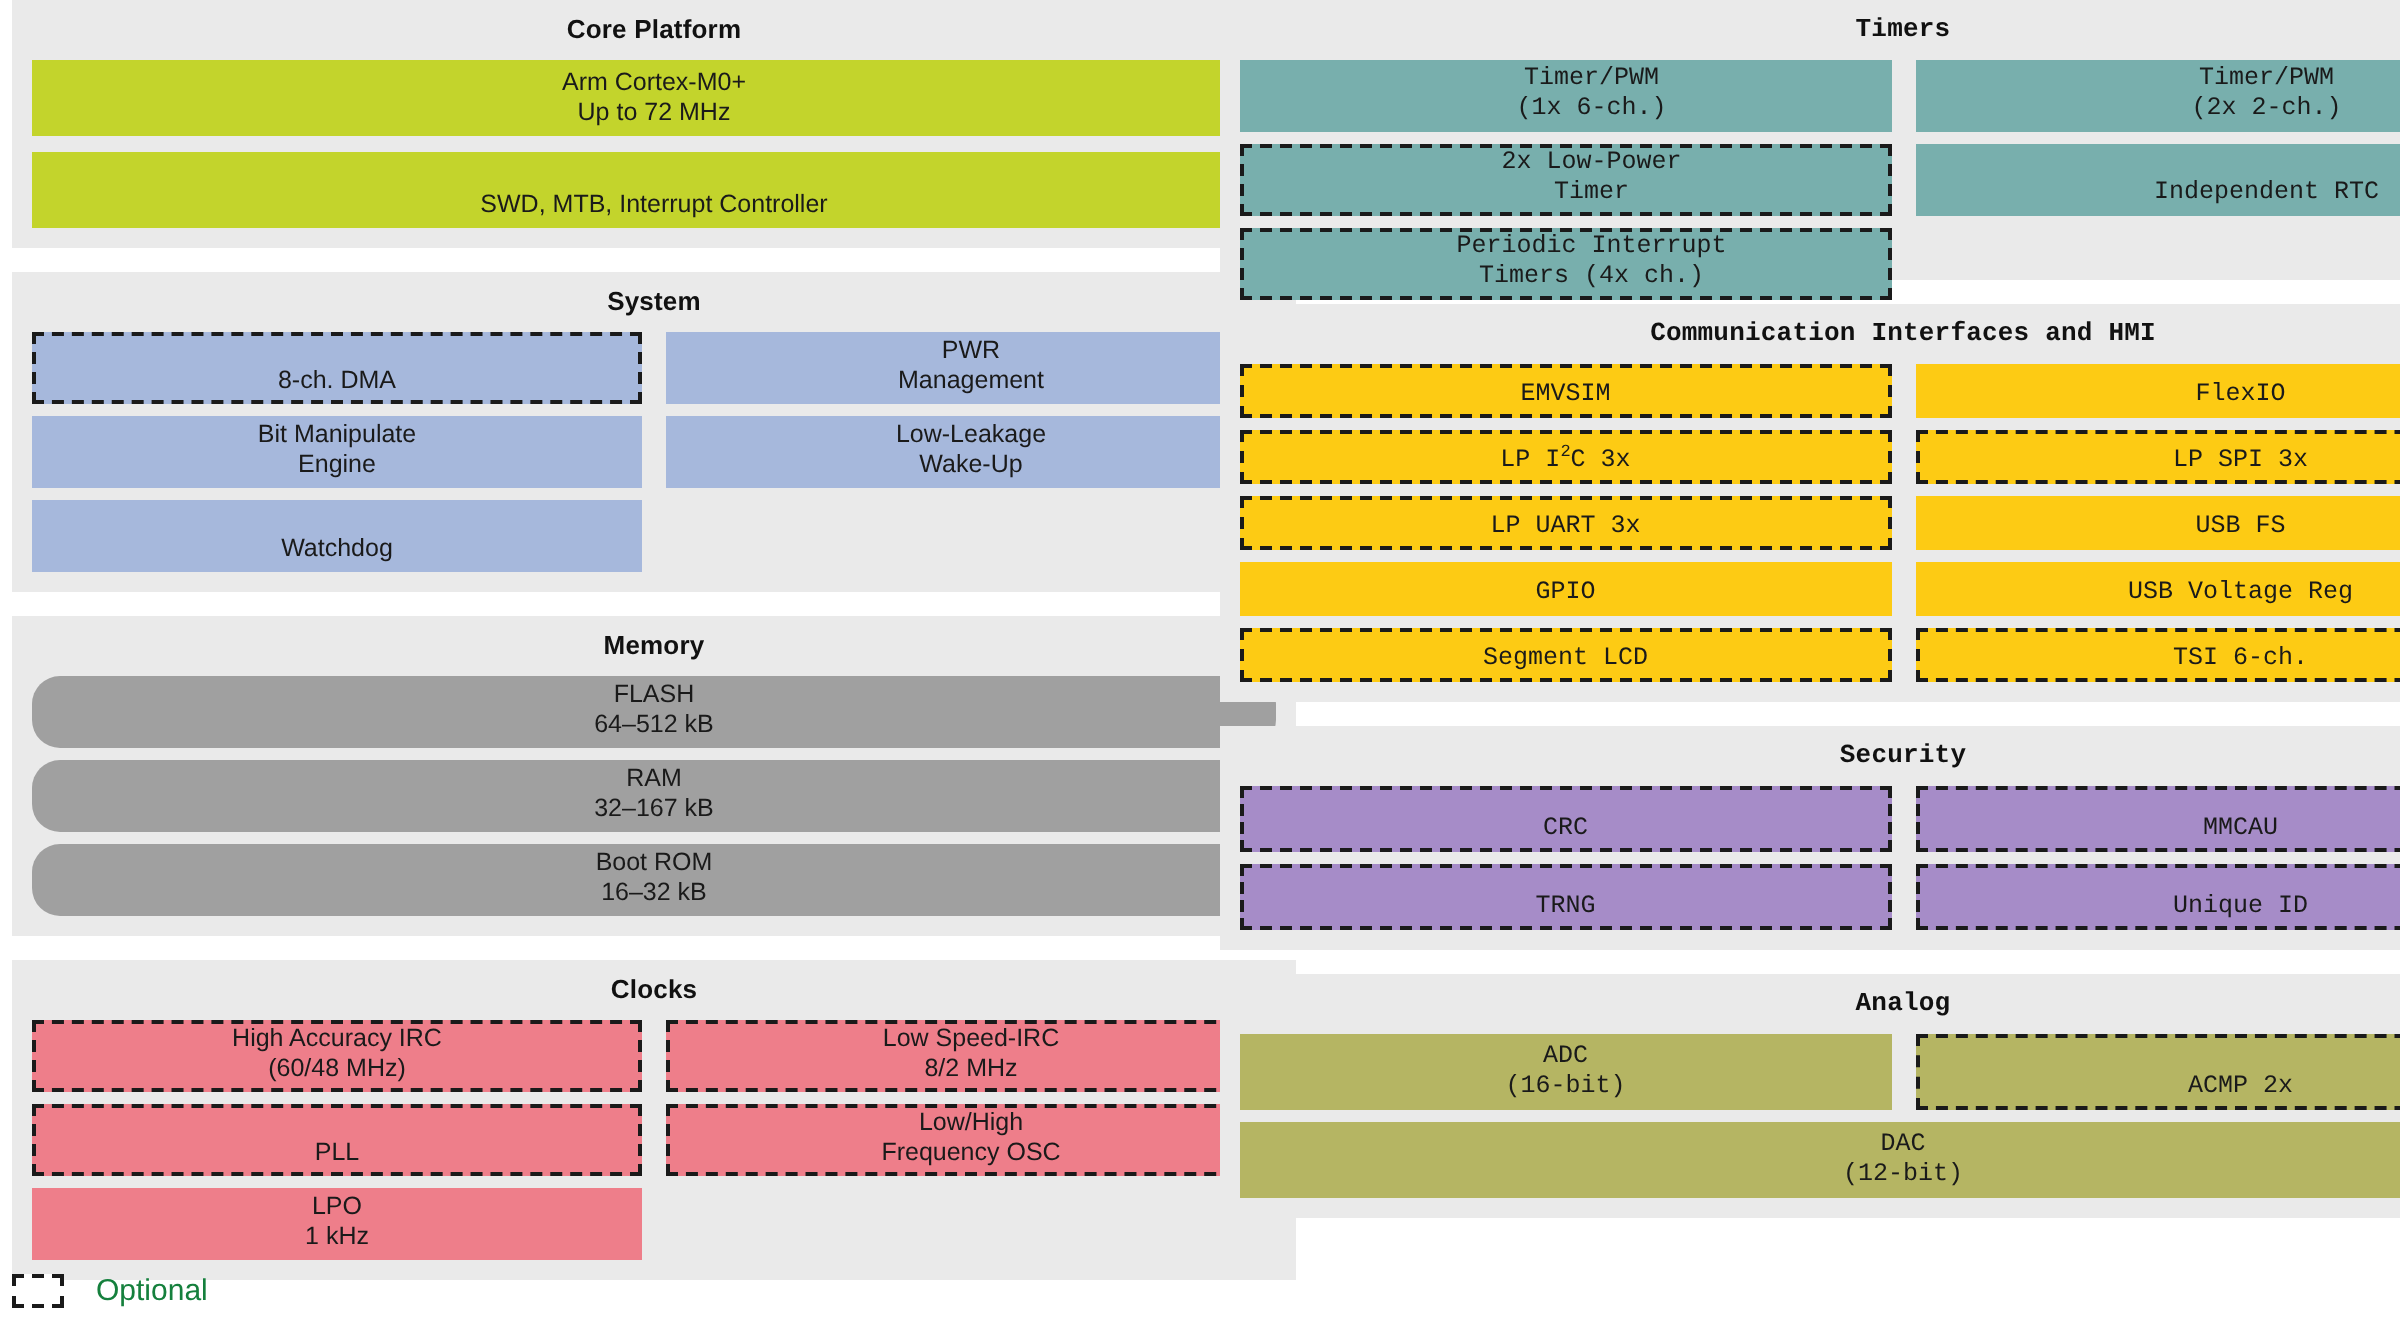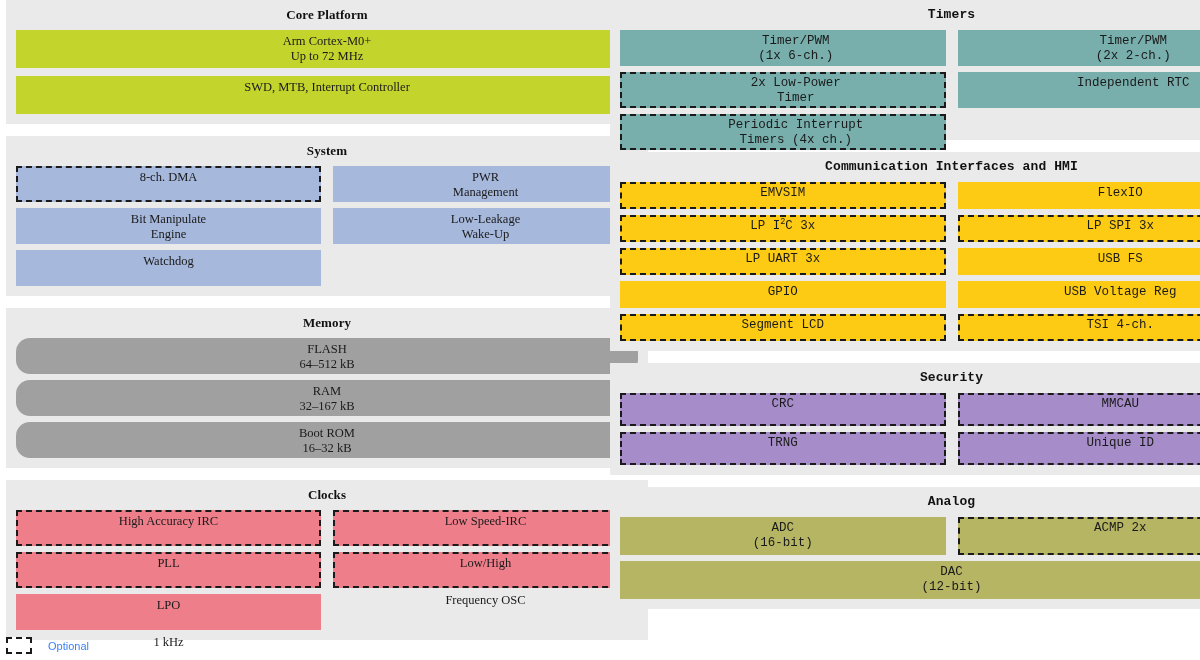--- a/index.html
+++ b/index.html
@@ -10,21 +10,21 @@
     overflow: hidden;
   }
   .page {
     position: relative;
     width: 1200px; height: 660px;
     background: #ffffff;
   }
 
   
   .col { position: absolute; top: 0; }
-  .col-left  { left: 6px;   width: 642px; font-family: Liberation Serif, serif; }
+  .col-left  { left: 6px;   width: 642px; }
   .col-right { left: 610px; width: 683px; font-family: Liberation Mono, monospace; }
 
   
   .group {
     background: #eaeaea;
     padding: 6px 10px 10px 10px;
     margin-bottom: 12px;
   }
   .group-title {
     text-align: center;
@@ -40,21 +40,21 @@
   .rows { display: flex; flex-direction: column; gap: 6px; }
   .row  { display: flex; gap: 12px; align-items: stretch; }
   .cell { flex: 1 1 0; min-width: 0; display: flex; }
   .cell.empty { background: transparent; }
 
   .block {
     flex: 1 1 auto;
     display: flex;
     flex-direction: column;
     align-items: center;
-    justify-content: flex-start;
+    justify-content: flex-end;
     text-align: center;
     color: #1a1a1a;
     font-size: 12.5px;
     line-height: 15px;
     border: 2px solid transparent;
     padding: 2px 4px;
   }
   .block.solid  { border: 2px solid transparent; }
   .block.dashed { border: 2px dashed #1a1a1a; }
   .block .l2 { display: block; }
@@ -66,21 +66,21 @@
   .c-clocks  { background: #ee7e8a; }
   .c-timers  { background: #78afad; padding-left: 30px; }
   .c-comm    { background: #fdcb14; }
   .c-security{ background: #a68cc8; }
   .c-analog  { background: #b5b563; }
 
   
   .g-core   .block { height: 38px; }
   .g-system .block { height: 36px; }
   .g-memory .block { height: 36px; }
-  .g-clocks .block { height: 36px; gap: 22px; }
+  .g-clocks .block { height: 36px; }
   .g-timers .block { height: 36px; }
   .g-comm   .block { height: 27px; }
   .g-security .block { height: 33px; }
   .g-analog .block { height: 38px; }
 
   .g-core .rows { gap: 8px; }
   .g-memory .rows { gap: 6px; }
 
   
   .g-timers { position: relative; padding-bottom: 4px; }
@@ -94,22 +94,22 @@
     display: flex;
     align-items: center;
     gap: 16px;
   }
   .legend-swatch {
     width: 26px; height: 17px;
     border: 2px dashed #1a1a1a;
     background: #ffffff;
   }
   .legend-label {
-    font-size: 11px;
-    color: #3b82f6;
+    font-size: 15px;
+    color: #15803d;
   }
 
   sup { font-size: 0.68em; vertical-align: super; line-height: 0; }
 </style>
 </head>
 <body>
 
 <div class="page">
 
   <div class="col col-left" id="col-left">
@@ -338,21 +338,21 @@
             </div>
           </div>
           <div class="row">
             <div class="cell">
               <div class="block c-comm dashed">
                 <span class="l1">Segment LCD</span>
               </div>
             </div>
             <div class="cell">
               <div class="block c-comm dashed">
-                <span class="l1">TSI 4-ch.</span>
+                <span class="l1">TSI 6-ch.</span>
               </div>
             </div>
           </div>
         </div>
       </div>
       <div class="group g-security">
         <div class="group-title">Security</div>
         <div class="rows">
           <div class="row">
             <div class="cell">

